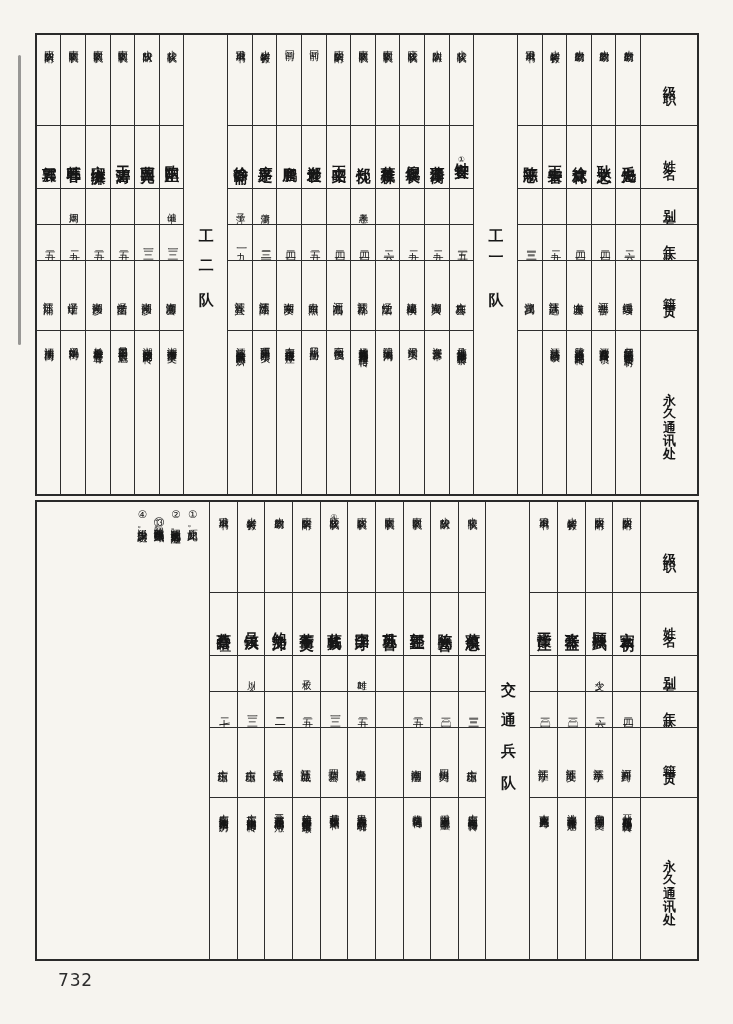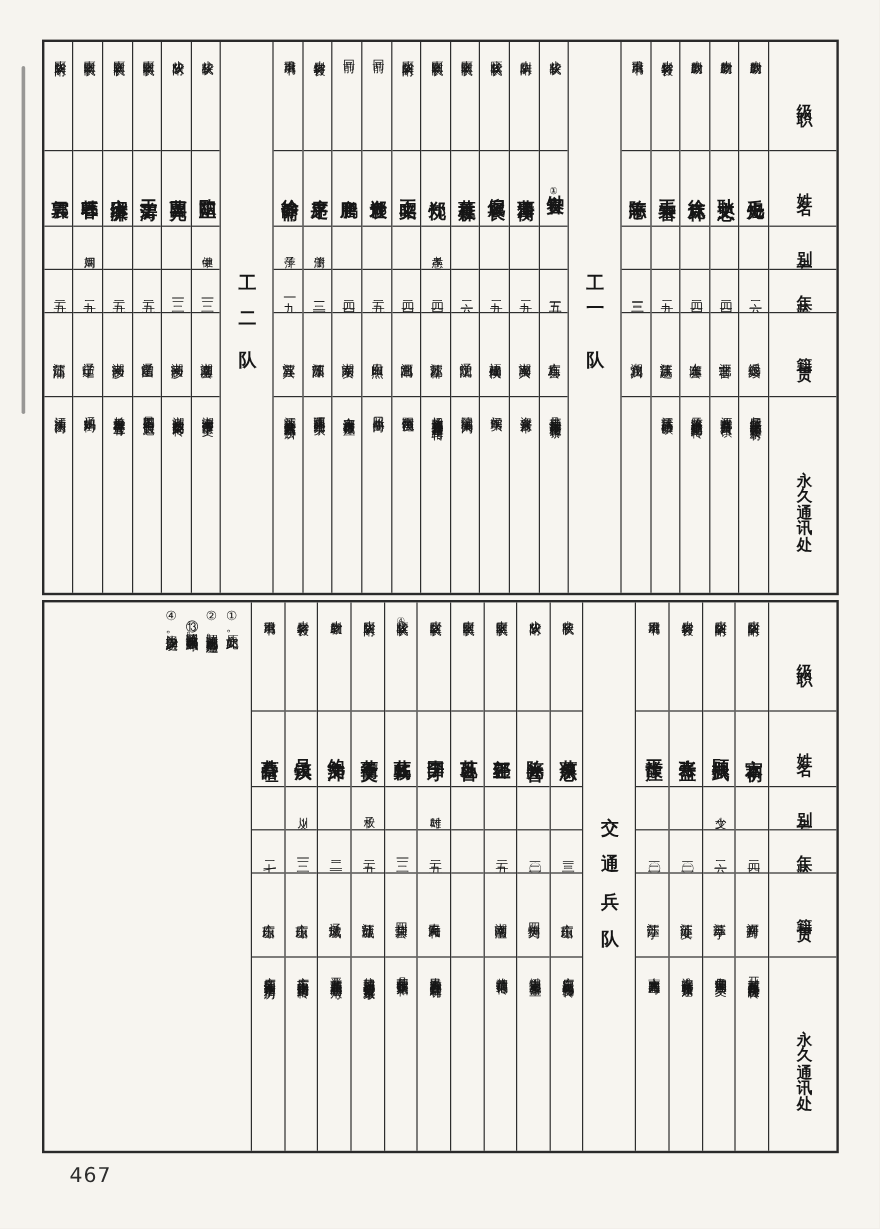--- a/index.html
+++ b/index.html
@@ -394,14 +394,14 @@
       <div class="col empty">
         <div class="footnotes">
           <div class="fn">①原文如此。</div>
           <div class="fn">②照片说明姓名为岑运应。</div>
           <div class="fn">⑬照片说明姓名为张斌球。</div>
           <div class="fn">④疑为少尉之误。</div>
         </div>
       </div>
     </div>
 
-  <div class="page-number">467</div>
+  <div class="page-number">732</div>
 </div>
 
 </body></html>

